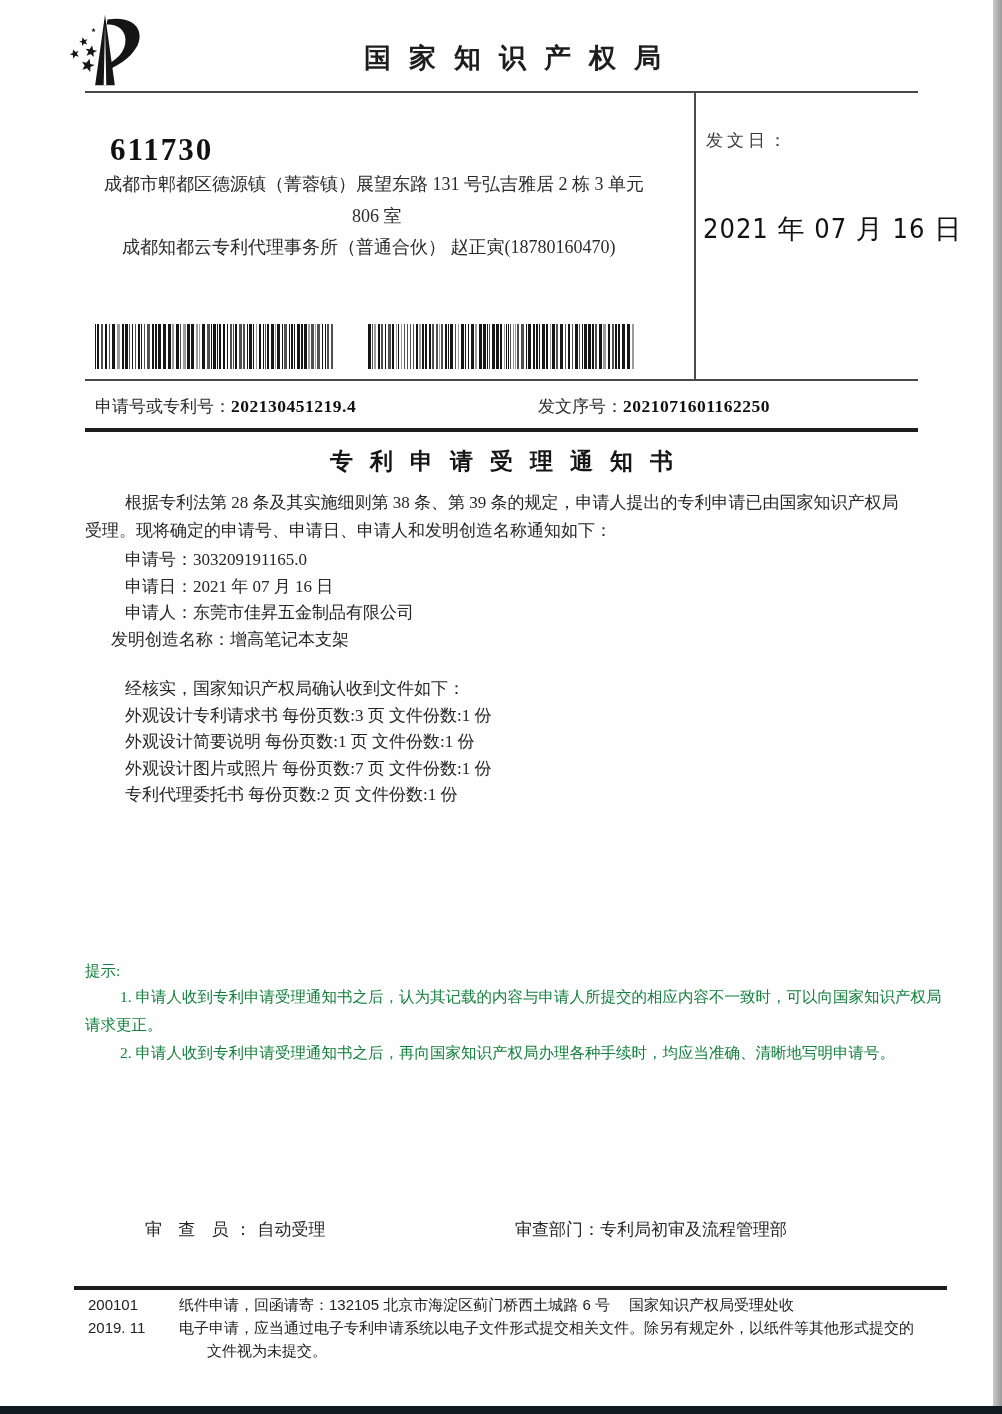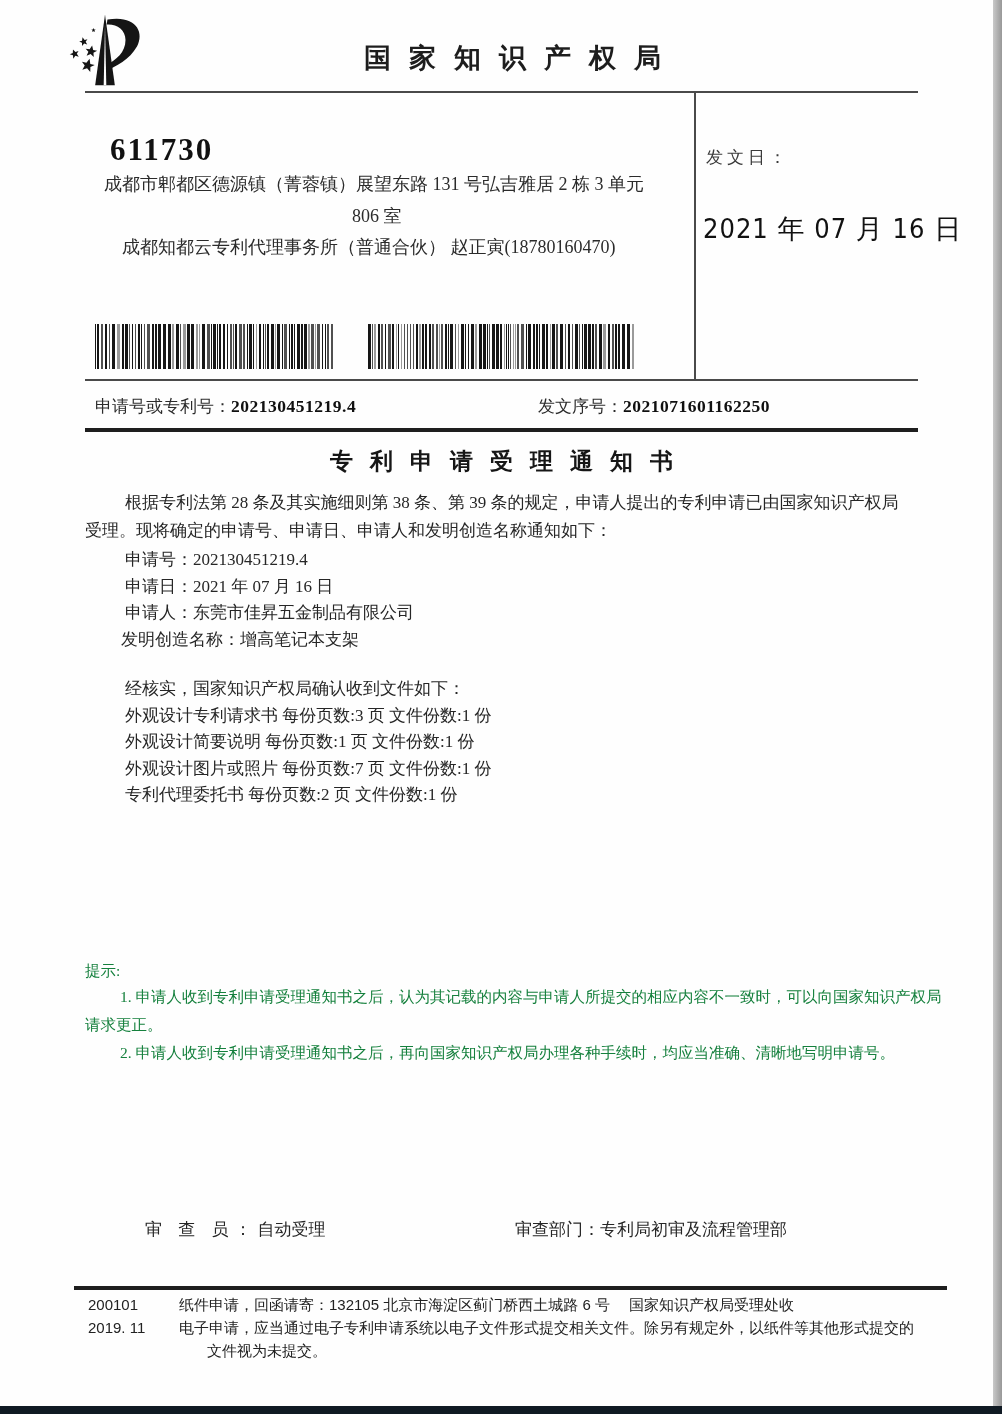--- a/index.html
+++ b/index.html
@@ -24,21 +24,21 @@
   
   .agency-title{left:364px;top:40px;font-size:27px;font-weight:bold;
     letter-spacing:18px;color:#1d1d1d;}
   .logo{position:absolute;left:64px;top:14px;}
   
   .mail-code{left:110px;top:132px;font-size:31px;font-weight:bold;letter-spacing:2px;color:#111;}
   .addr1{left:104px;top:172px;font-size:18px;}
   .addr2{left:352px;top:204px;font-size:18px;}
   .addr3{left:122px;top:235px;font-size:18px;}
   
-  .disp-label{left:706px;top:129px;font-size:17px;letter-spacing:4px;color:#3a3a3a;margin-top:17px;}
+  .disp-label{left:706px;top:129px;font-size:17px;letter-spacing:4px;color:#3a3a3a;}
   .disp-date{left:703px;top:211px;font-size:27px;letter-spacing:1px;color:#111;
     font-family:"DejaVu Sans","Liberation Sans",sans-serif;font-stretch:condensed;}
   
   .barcode{position:absolute;top:324px;height:45px;display:flex;align-items:stretch;overflow:hidden;}
   .barcode i{display:block;height:100%;}
   .bc1{left:95px;width:240px;}
   .bc2{left:368px;width:270px;}
   
   .numrow{top:395px;font-size:17px;}
   .numrow b{font-size:17.5px;letter-spacing:.5px;color:#101010;}
@@ -396,24 +396,24 @@
   <div class="abs numrow" style="left:538px;">
     <span>发文序号：</span><b>2021071601162250</b>
   </div>
   <div class="rule thick" style="left:85px;top:428px;width:833px;height:4px;"></div>
 
   <div class="abs n-title">专利申请受理通知书</div>
 
   <div class="abs body-t" style="left:125px;top:491px;">根据专利法第 28 条及其实施细则第 38 条、第 39 条的规定，申请人提出的专利申请已由国家知识产权局</div>
   <div class="abs body-t" style="left:85px;top:519px;">受理。现将确定的申请号、申请日、申请人和发明创造名称通知如下：</div>
 
-  <div class="abs body-t" style="left:125px;top:548px;">申请号：202130451219.4</div>
+  <div class="abs body-t" style="left:125px;top:548px;">申请号：303209191165.0</div>
   <div class="abs body-t" style="left:125px;top:575px;">申请日：2021 年 07 月 16 日</div>
   <div class="abs body-t" style="left:125px;top:601px;">申请人：东莞市佳昇五金制品有限公司</div>
-  <div class="abs body-t" style="left:121px;top:628px;">发明创造名称：增高笔记本支架</div>
+  <div class="abs body-t" style="left:111px;top:628px;">发明创造名称：增高笔记本支架</div>
 
   <div class="abs body-t" style="left:125px;top:677px;text-align:center;">经核实，国家知识产权局确认收到文件如下：</div>
   <div class="abs body-t" style="left:125px;top:704px;">外观设计专利请求书 每份页数:3 页  文件份数:1 份</div>
   <div class="abs body-t" style="left:125px;top:730px;">外观设计简要说明 每份页数:1 页  文件份数:1 份</div>
   <div class="abs body-t" style="left:125px;top:757px;">外观设计图片或照片 每份页数:7 页  文件份数:1 份</div>
   <div class="abs body-t" style="left:125px;top:783px;">专利代理委托书 每份页数:2 页  文件份数:1 份</div>
 
   <div class="abs tips-t" style="left:85px;top:961px;">提示:</div>
   <div class="abs tips-t" style="left:120px;top:987px;">1. 申请人收到专利申请受理通知书之后，认为其记载的内容与申请人所提交的相应内容不一致时，可以向国家知识产权局</div>
   <div class="abs tips-t" style="left:85px;top:1015px;">请求更正。</div>

